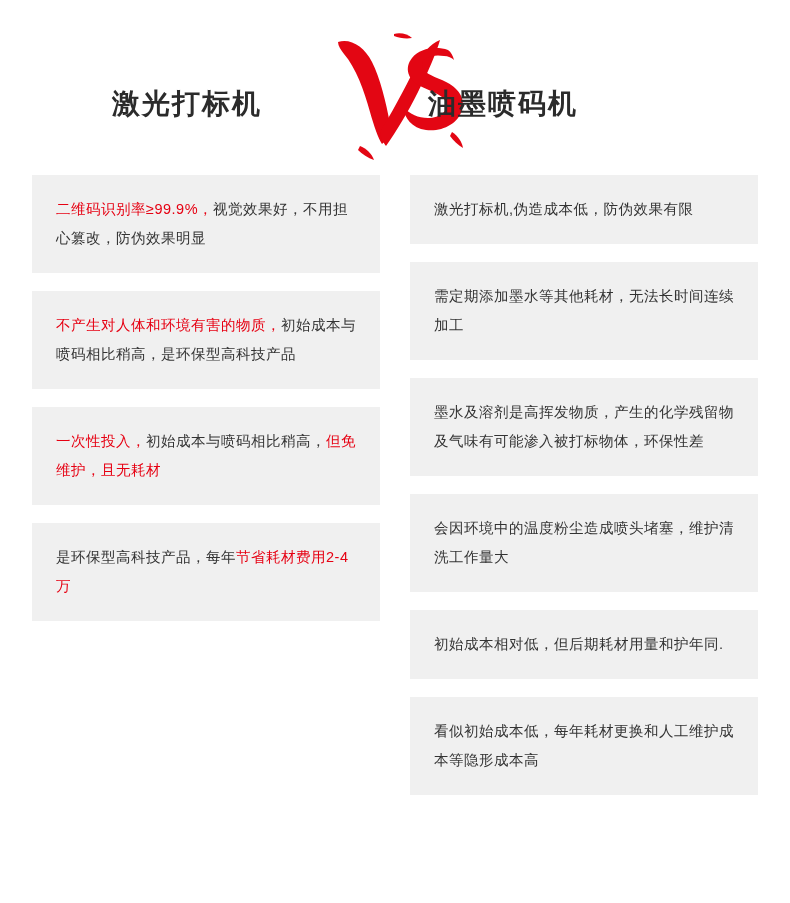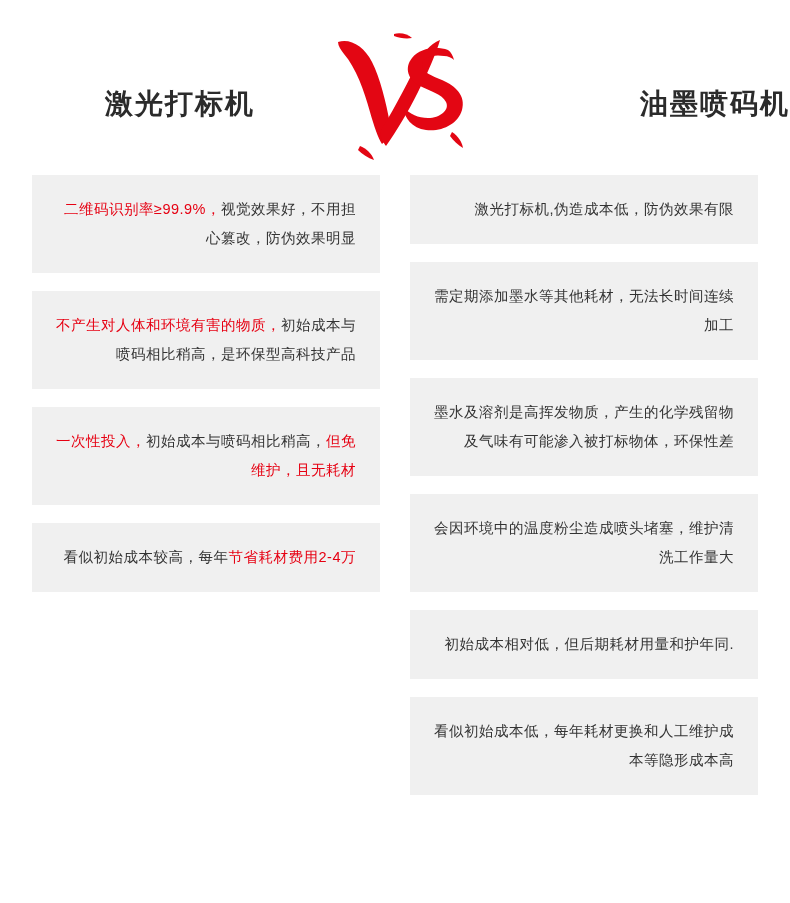--- a/index.html
+++ b/index.html
@@ -27,45 +27,44 @@
   .title-left, .title-right {
     position: absolute;
     top: 85px;
     font-size: 28px;
     font-weight: bold;
     color: #2b2b2b;
     letter-spacing: 2px;
     white-space: nowrap;
   }
   .title-left {
-    left: 5px;
+    left: 12px;
     width: 350px;
     text-align: center;
   }
   .title-right {
-    right: 0;
+    right: 12px;
     width: 350px;
-    text-align: right;
+    text-align: left;
   }
   .vs-wrap {
     position: absolute;
     left: 50%;
     top: 28px;
     transform: translateX(-50%);
     width: 150px;
     height: 135px;
   }
   .vs-wrap svg { display: block; }
 
   
   .columns {
     display: flex;
     gap: 30px;
     padding: 0 32px;
-    text-align: right;
   }
   .col {
     flex: 1 1 0;
     display: flex;
     flex-direction: column;
     gap: 18px;
   }
   .card {
     background: #f0f0f0;
     padding: 20px 24px;
@@ -109,21 +108,21 @@
         <div class="card">
           <p><span class="hl">二维码识别率≥99.9%，</span><span class="">视觉效果好，不用担心篡改，防伪效果明显</span></p>
         </div>
         <div class="card">
           <p><span class="hl">不产生对人体和环境有害的物质，</span><span class="">初始成本与喷码相比稍高，是环保型高科技产品</span></p>
         </div>
         <div class="card">
           <p><span class="hl">一次性投入，</span><span class="">初始成本与喷码相比稍高，</span><span class="hl">但免维护，且无耗材</span></p>
         </div>
         <div class="card">
-          <p><span class="">看似初始成本较高，每年</span><span class="hl">节省耗材费用2-4万</span></p>
+          <p><span class="">是环保型高科技产品，每年</span><span class="hl">节省耗材费用2-4万</span></p>
         </div>
       </div>
     <div class="col" id="col-right">
         <div class="card">
           <p><span class="">激光打标机,伪造成本低，防伪效果有限</span></p>
         </div>
         <div class="card">
           <p><span class="">需定期添加墨水等其他耗材，无法长时间连续加工</span></p>
         </div>
         <div class="card">

